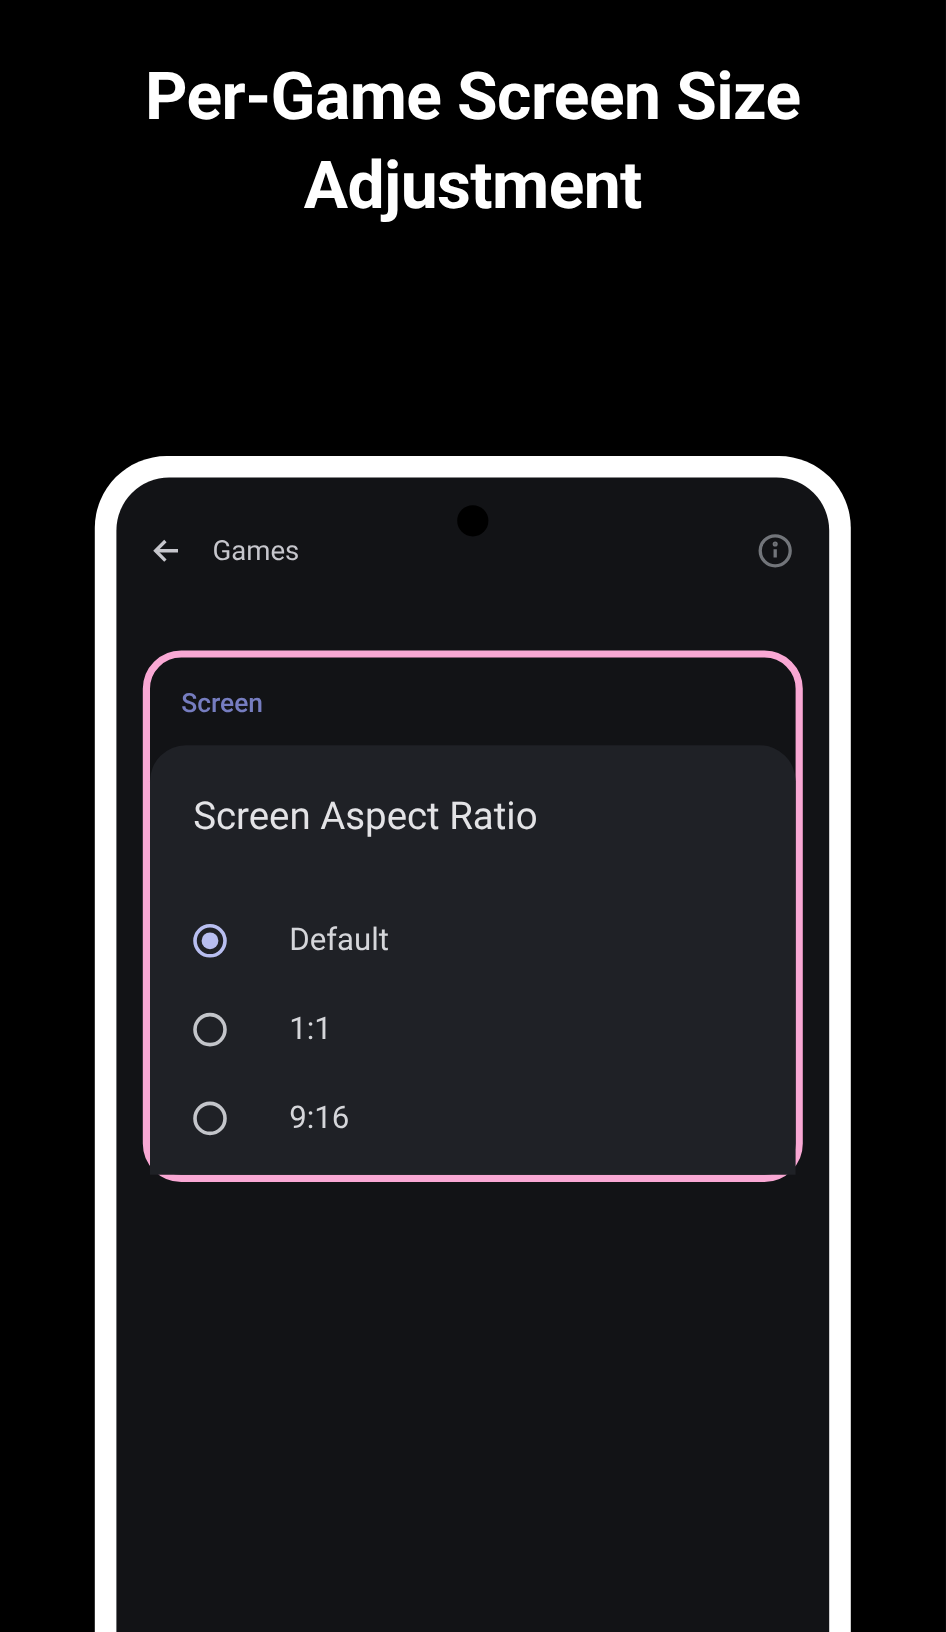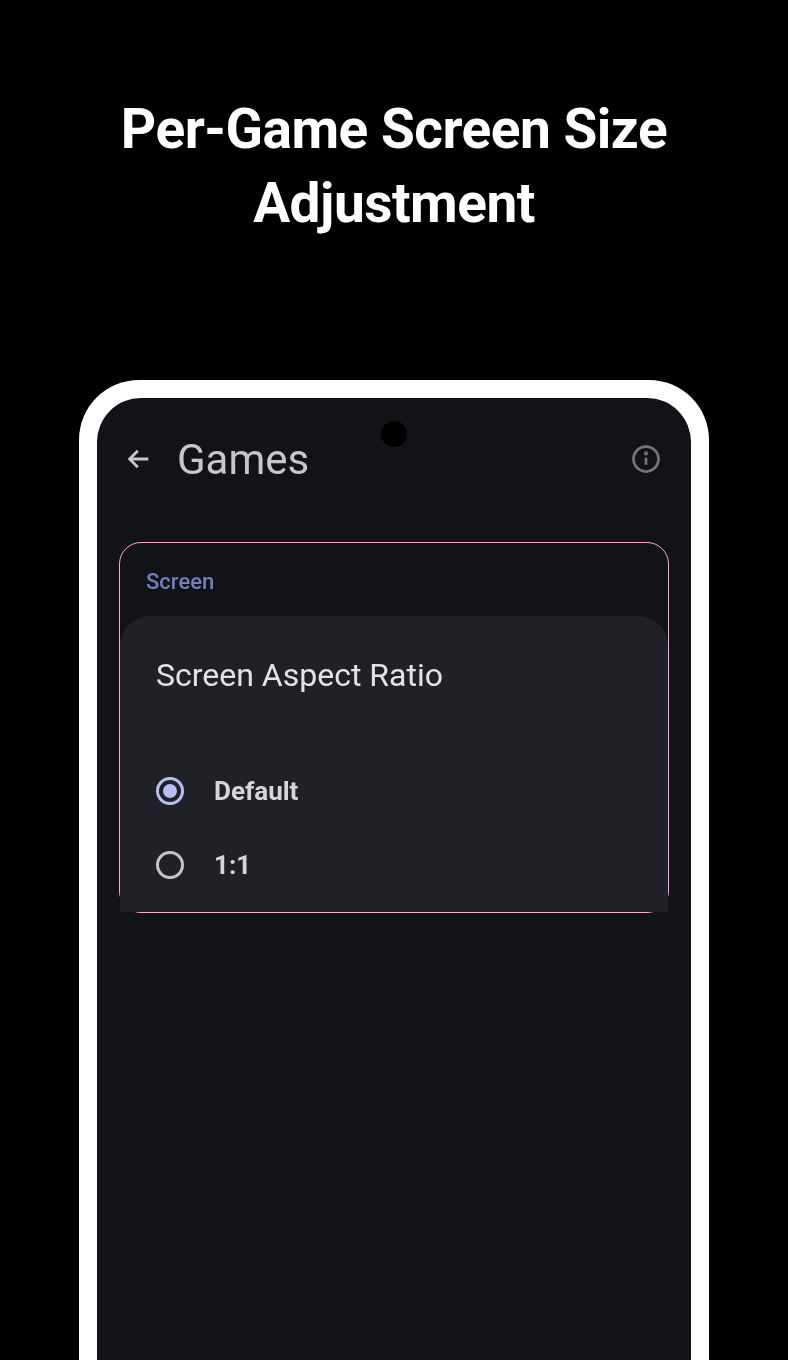--- a/index.html
+++ b/index.html
@@ -14,21 +14,21 @@
     font-family: -apple-system, BlinkMacSystemFont, 'Segoe UI', Roboto, sans-serif;
     overflow: hidden;
     position: relative;
   }
   .headline {
     color: #ffffff;
     font-size: 55px;
     font-weight: 700;
     text-align: center;
     line-height: 1.35;
-    padding-top: 92px;
+    padding-top: 44px;
     letter-spacing: -0.5px;
   }
   .phone-frame {
     position: absolute;
     left: 50%;
     transform: translateX(-50%);
     top: 380px;
     width: 630px;
     height: 1100px;
     background: #ffffff;
@@ -70,21 +70,21 @@
   }
   .back-icon svg {
     width: 28px;
     height: 28px;
     stroke: #c6c6cc;
     stroke-width: 2.4;
     fill: none;
   }
   .appbar-title {
     color: #c6c6cc;
-    font-size: 42px;
+    font-size: 23px;
     font-weight: 400;
     margin-left: 18px;
   }
   .info-icon {
     position: absolute;
     right: 28px;
     width: 34px;
     height: 34px;
     display: flex;
     align-items: center;
@@ -93,41 +93,41 @@
   }
   .info-icon svg {
     width: 30px;
     height: 30px;
     stroke: #72757a;
     stroke-width: 2.2;
     fill: none;
   }
   .card {
     margin: 54px 22px 0 22px;
-    border: 1px solid #f9a8d4;
-    border-radius: 22px;
+    border: 6px solid #f9a8d4;
+    border-radius: 32px;
     padding: 22px 0 0 0;
   }
   .card-header {
     color: #767dc0;
     font-size: 22px;
     font-weight: 500;
     padding: 4px 26px 22px 26px;
   }
   .dialog {
     background: #1f2126;
     border-radius: 30px 30px 0 0;
     margin: 0 0 0 0;
     padding: 40px 28px 10px 28px;
   }
   .dialog-title {
     color: #e3e3e6;
     font-size: 32px;
     font-weight: 400;
-    margin-bottom: 60px;
+    margin-bottom: 48px;
     padding-left: 8px;
   }
   .radio-option {
     display: flex;
     align-items: center;
     padding: 22px 8px;
     cursor: pointer;
   }
   .radio-circle {
     width: 28px;
@@ -144,22 +144,22 @@
   }
   .radio-dot {
     width: 14px;
     height: 14px;
     border-radius: 50%;
     background: #b8bef0;
   }
   .radio-label {
     color: #d5d6da;
     font-size: 26px;
-    font-weight: 700;
-    margin-left: 30px;
+    font-weight: 400;
+    margin-left: 52px;
   }
 </style>
 </head>
 <body>
 
 <div class="headline">Per-Game Screen Size Adjustment</div>
 
 <div class="phone-frame">
   <div class="phone-screen">
     <div class="notch"></div>
@@ -190,18 +190,22 @@
             <div class="radio-option">
               <div class="radio-circle selected">
                 <div class="radio-dot"></div>
               </div>
               <div class="radio-label">Default</div>
             </div>
             <div class="radio-option">
               <div class="radio-circle"></div>
               <div class="radio-label">1:1</div>
             </div>
+            <div class="radio-option">
+              <div class="radio-circle"></div>
+              <div class="radio-label">9:16</div>
+            </div>
           </div>
       </div>
     </div>
 
   </div>
 </div>
 
 </body></html>

